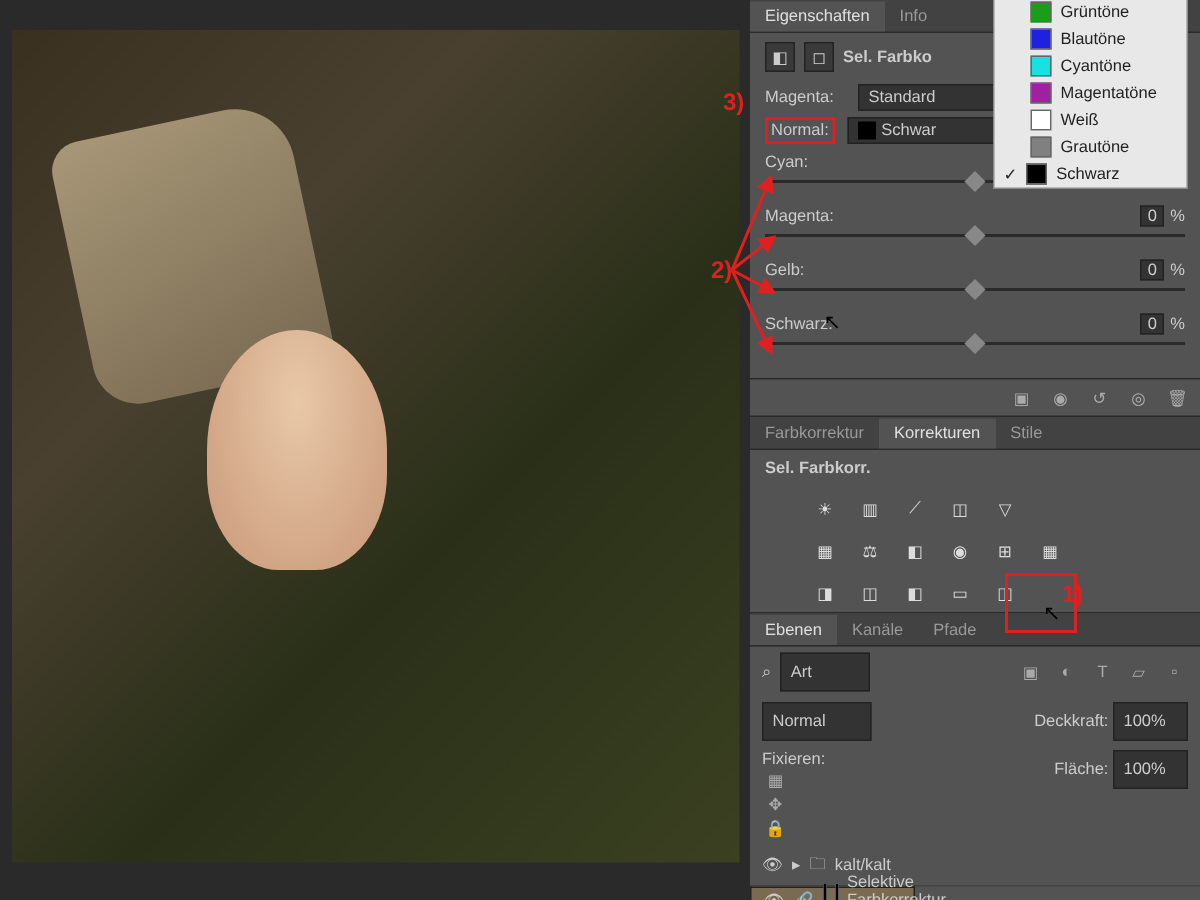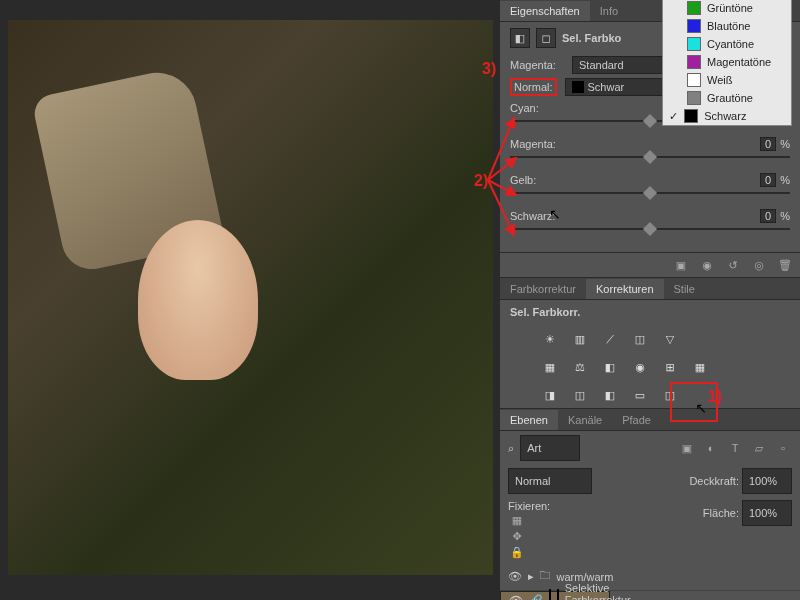--- a/index.html
+++ b/index.html
@@ -168,33 +168,33 @@
       <span>⌕</span>
       <div class="lsel" style="width:60px">Art</div>
       <span style="flex:1"></span>
       <span class="smicon">▣</span>
       <span class="smicon">◐</span>
       <span class="smicon">T</span>
       <span class="smicon">▱</span>
       <span class="smicon">▫</span>
     </div>
     <div class="opacity-row">
-      <div class="lsel" style="width:84px">Normal</div>
+      <div class="lsel" style="width:73px">Normal</div>
       <div><span>Deckkraft:</span> <span class="lsel" style="display:inline-flex;width:50px">100%</span></div>
     </div>
     <div class="opacity-row">
       <div><span>Fixieren:</span> <span class="smicon">▦</span> <span class="smicon">✥</span> <span class="smicon">🔒</span></div>
       <div><span>Fläche:</span> <span class="lsel" style="display:inline-flex;width:50px">100%</span></div>
     </div>
 
     <div class="layer-item">
       <span class="eye">👁</span>
       <span>▸</span>
       <span>🗀</span>
-      <span>warm/warm</span>
+      <span>kalt/kalt</span>
     </div>
     <div class="layer-item sel">
       <span class="eye">👁</span>
       <span>🔗</span>
       <span class="thumb-sm"></span>
       <span class="thumb-sm" style="background:#fff"></span>
       <span>Selektive Farbkorrektur 2</span>
     </div>
     <div class="layer-item">
       

